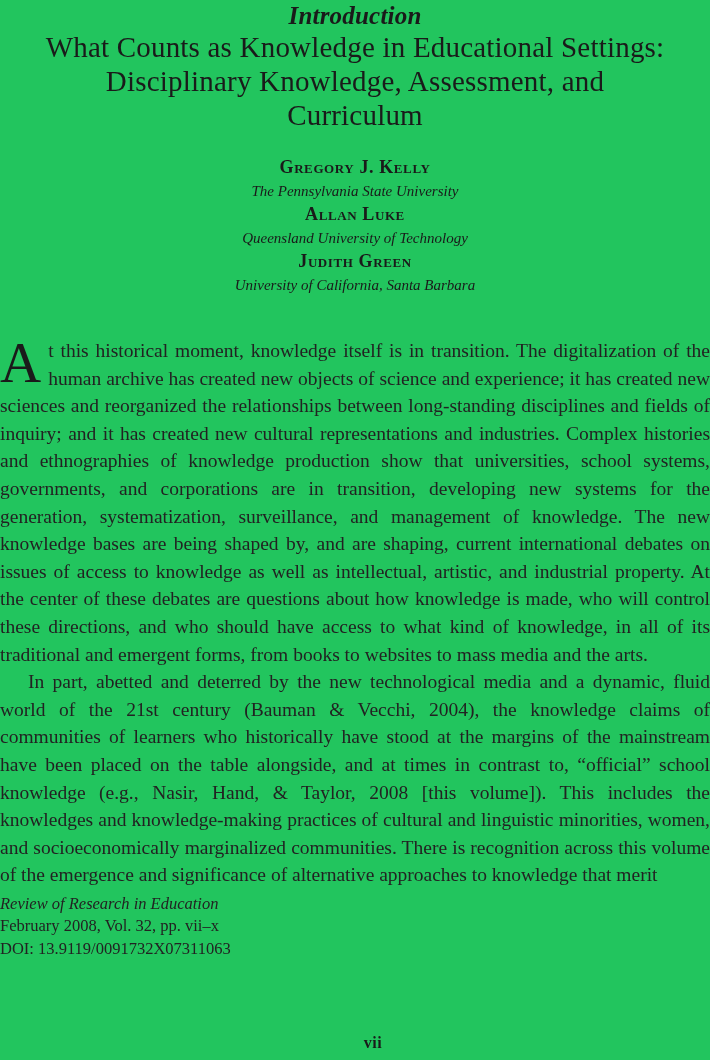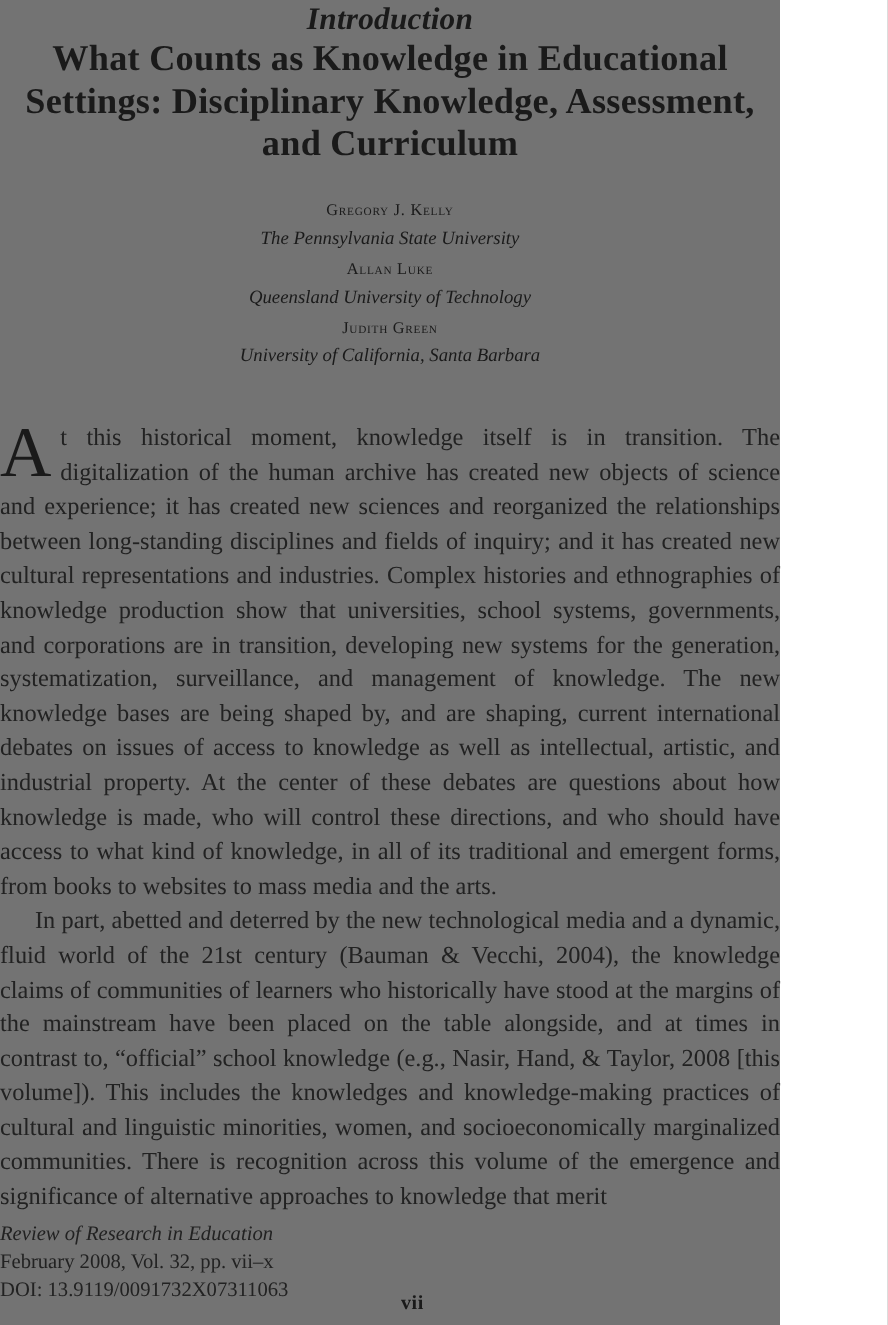--- a/index.html
+++ b/index.html
@@ -6,53 +6,53 @@
   html, body { background:#ffffff; }
   body {
     width:710px; height:1060px;
     margin:0 auto;
     position:relative;
     overflow:hidden;
     font-family:"Liberation Serif", serif;
     color:#1a1a1a;
     -webkit-font-smoothing:antialiased;
   }
-  .page { width:624px; height:1060px; position:relative; background:#737373; }
+  .page { width:710px; height:1060px; position:relative; background:#22c55e; }
 
   
   .series-label{
     text-align:center;
     font-style:italic;
     font-weight:bold;
     font-size:25px;
     line-height:28px;
     padding-top:2px;
     letter-spacing:0.2px;
   }
   .main-title{
     text-align:center;
-    font-weight:bold;
+    font-weight:normal;
     font-size:29px;
     line-height:34px;
     max-width:620px;
     margin:0 auto;
     letter-spacing:0.2px;
   }
 
   
   .authors{
     text-align:center;
     margin-top:24px;
     font-size:18px;
     line-height:23.5px;
   }
   .author-name{
     font-variant:small-caps;
-    font-weight:normal;
-    font-size:13px;
+    font-weight:bold;
+    font-size:18px;
     letter-spacing:0.6px;
   }
   .author-affiliation{
     font-style:italic;
     font-size:15px;
   }
 
   
   .article-body{
     margin-top:40px;

